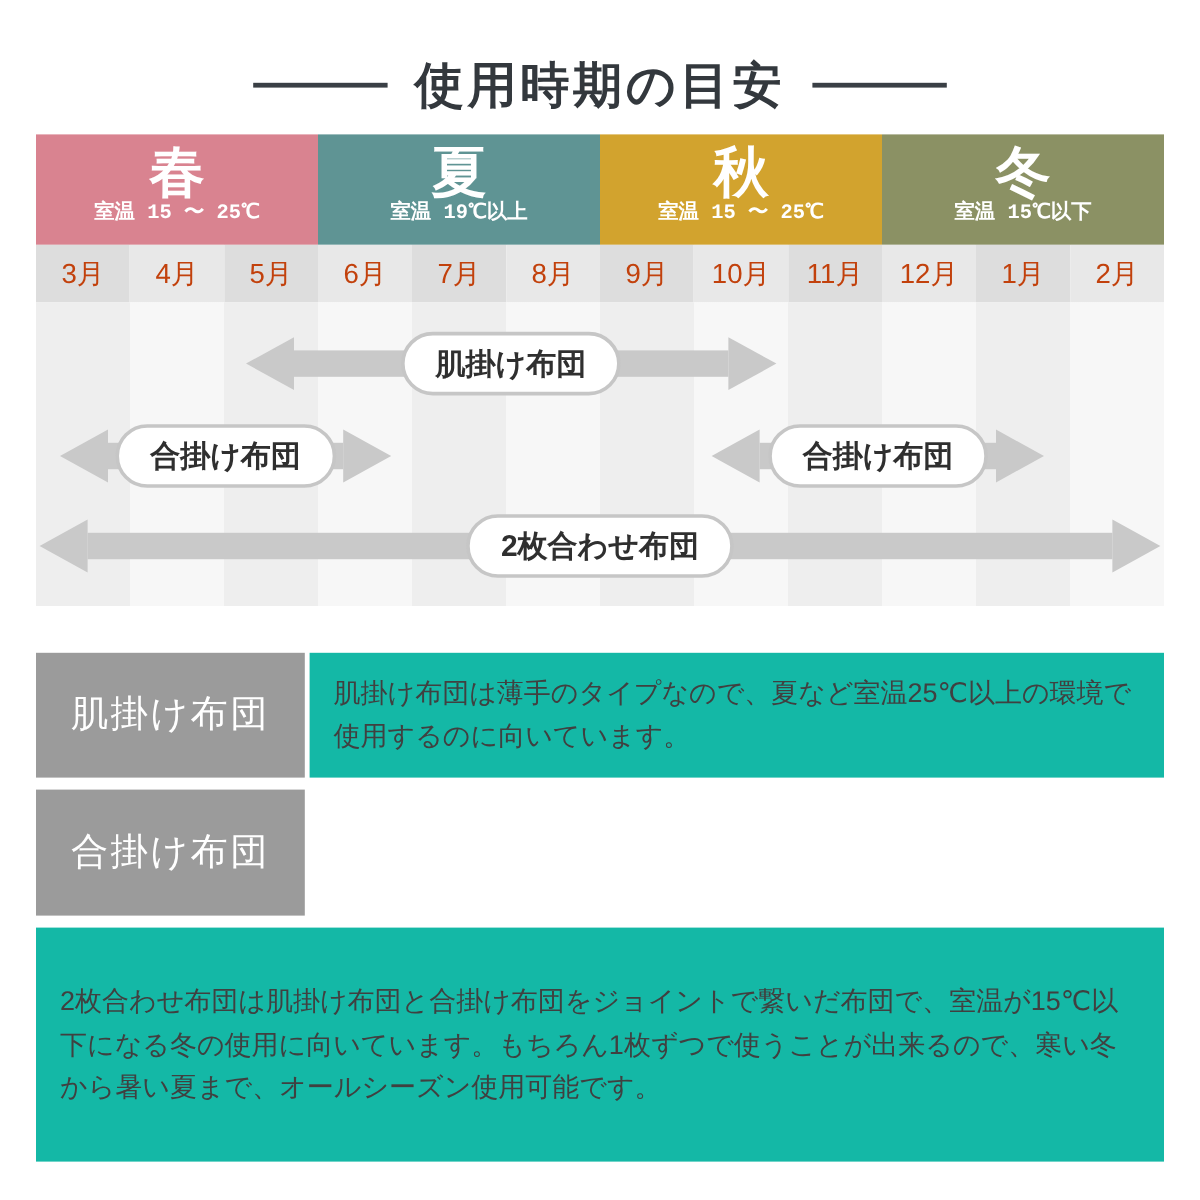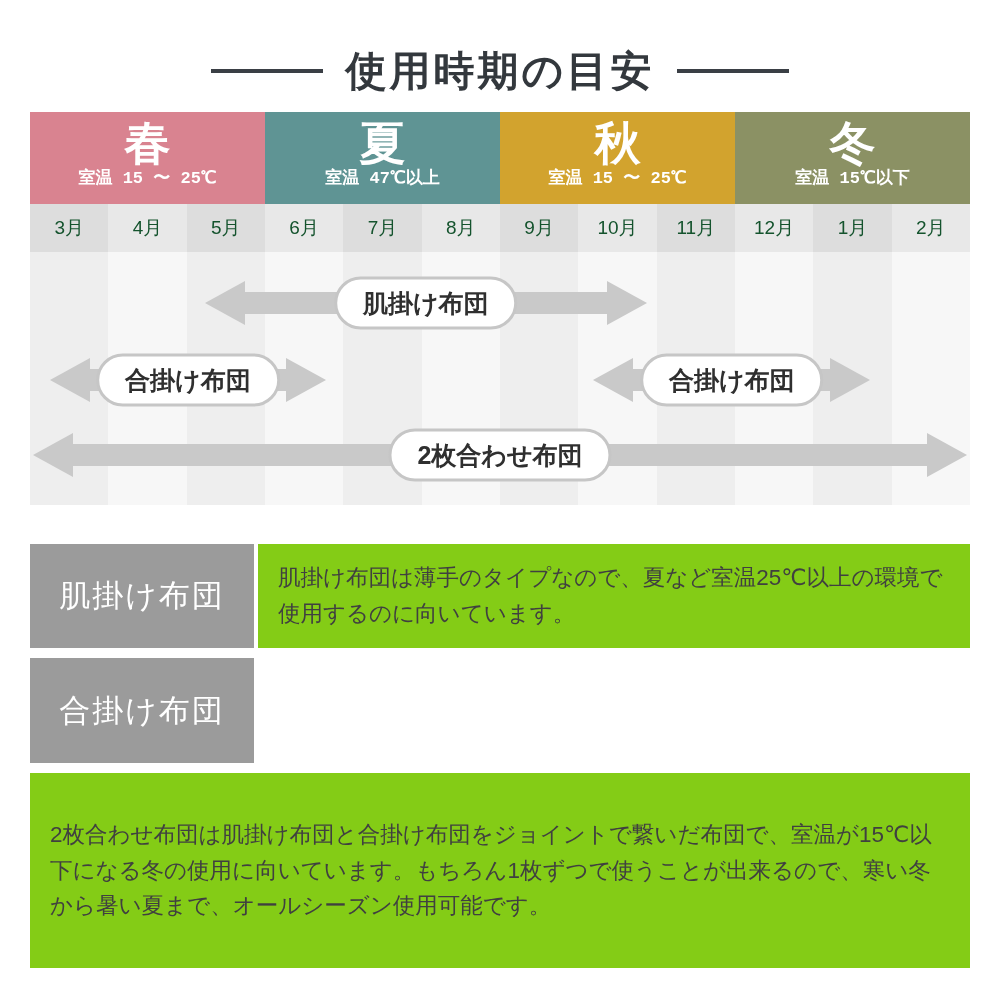--- a/index.html
+++ b/index.html
@@ -21,21 +21,21 @@
   .season-name { font-family:"DejaVu Serif","Liberation Serif",serif;
     font-size:46px; font-weight:bold; line-height:1.18; }
   .season-temp { font-size:17px; font-weight:bold; line-height:1; padding-bottom:10px;font-family:Liberation Mono, monospace; }
   .season-spring { background:#d98390; }
   .season-summer { background:#5f9494; }
   .season-autumn { background:#d2a32e; }
   .season-winter { background:#8b9164; }
 
   .month-row { display:flex; height:48px; }
   .month-cell { flex:1; display:flex; align-items:center; justify-content:center;
-    font-size:19px; color:#14532d; }
+    font-size:23px; color:#c2410c; }
   .month-cell:nth-child(odd)  { background:#dddddd; }
   .month-cell:nth-child(even) { background:#e8e8e8; }
 
   .chart-body { position:relative; height:253px;
     background:repeating-linear-gradient(90deg,
       #eeeeee 0 8.3333%, #f7f7f7 8.3333% 16.6667%); }
 
   
   .arrow { position:absolute; height:44px; display:flex; align-items:center; }
   .arrow-head { width:0; height:0; flex:none; }
@@ -54,21 +54,21 @@
   .arrow-3 { top:106px; left:59.9%; width:29.5%; }
   .arrow-4 { top:181px; left:0.3%;  width:99.4%;text-decoration:underline; }
 
   
   .desc-table { width:940px; margin:39px auto 0 auto; }
   .desc-row { display:flex; gap:4px; margin-bottom:10px; }
   .desc-label { width:224px; flex:none; background:#9b9b9b; color:#ffffff;
     font-family:"DejaVu Serif","Liberation Serif",serif; font-size:31px;
     letter-spacing:2px; display:flex; align-items:center; justify-content:center;
     text-align:center; white-space:pre-line; line-height:1.35; }
-  .desc-text { flex:1; background:#84cc16; color:#404040; font-size:22.5px;
+  .desc-text { flex:1; background:#14b8a6; color:#404040; font-size:22.5px;
     line-height:1.58; display:flex; align-items:center; padding:16px 20px; }
   .row-1 { min-height:104px; }
   .row-2 { min-height:105px; }
   .row-3 { min-height:195px; }
 </style>
 </head>
 <body>
 
 <div class="title-row">
   <div class="title-line"></div>
@@ -78,21 +78,21 @@
 
 <div class="chart">
 
   <div class="season-row">
     <div class="season season-spring">
       <div class="season-name">春</div>
       <div class="season-temp">室温 15 〜 25℃</div>
     </div>
     <div class="season season-summer">
       <div class="season-name">夏</div>
-      <div class="season-temp">室温 47℃以上</div>
+      <div class="season-temp">室温 19℃以上</div>
     </div>
     <div class="season season-autumn">
       <div class="season-name">秋</div>
       <div class="season-temp">室温 15 〜 25℃</div>
     </div>
     <div class="season season-winter">
       <div class="season-name">冬</div>
       <div class="season-temp">室温 15℃以下</div>
     </div>
   </div>

